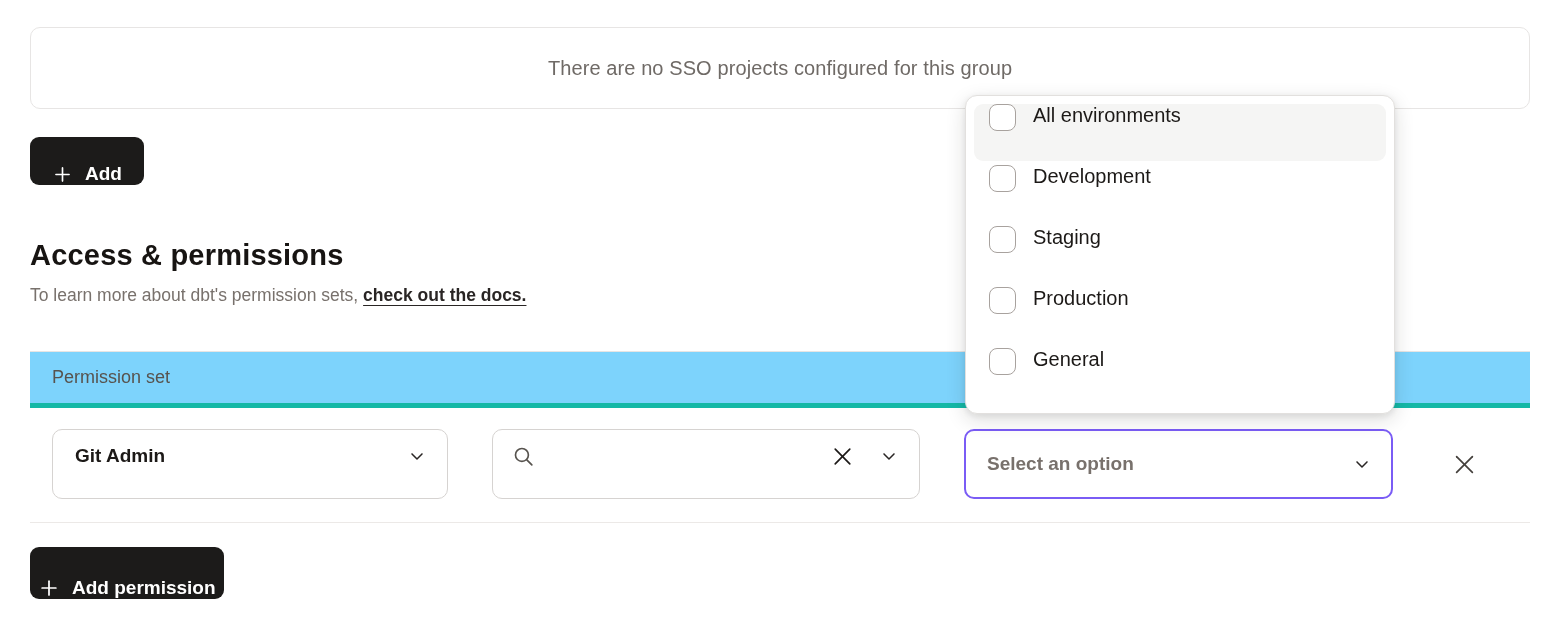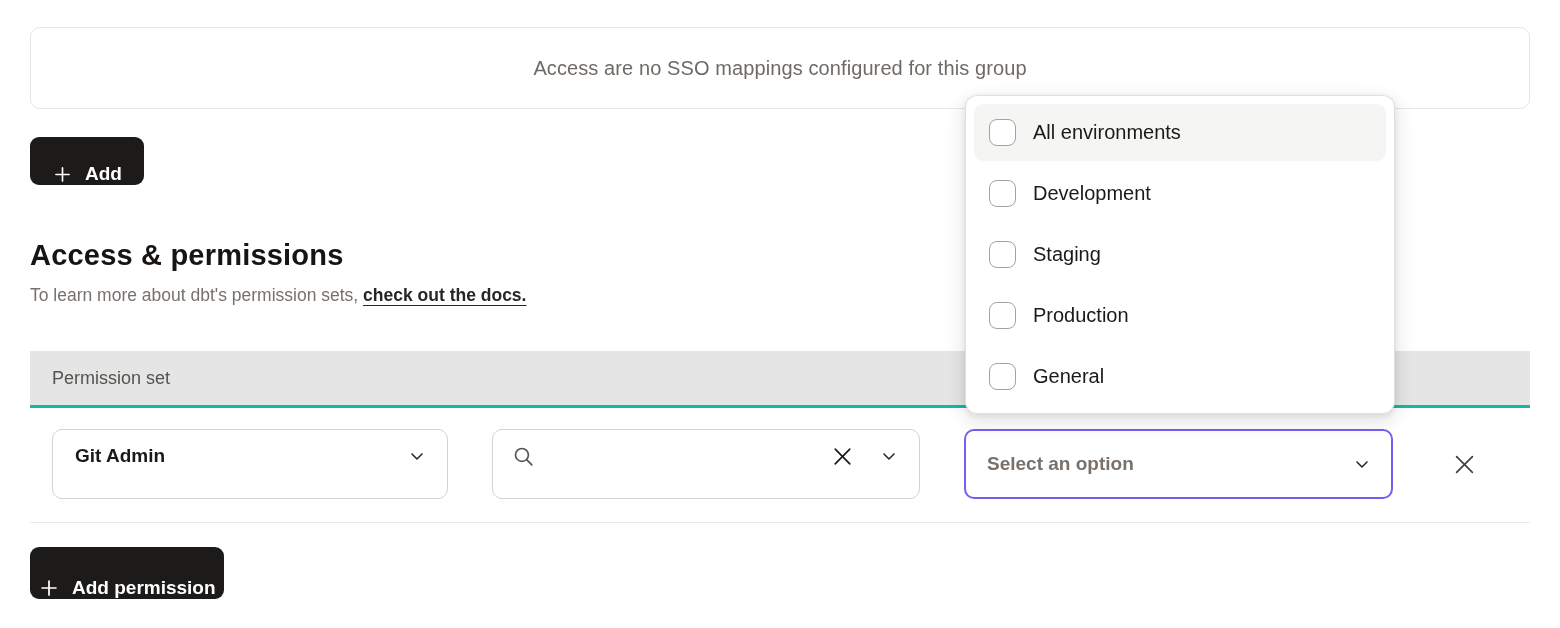--- a/index.html
+++ b/index.html
@@ -38,23 +38,23 @@
   
   .perm-table { margin-top: 45px; }
   .grid-cols {
     display: grid;
     grid-template-columns: 396px 428px 429px 1fr;
     column-gap: 44px;
     padding-left: 22px; padding-right: 10px;
     align-items: center;
   }
   .table-head {
-    background: #e5e5e5;
+    background: #7dd3fc;
     border-top: 1px solid #e7e5e4;
-    border-bottom: 3px solid #14b8a6;
+    border-bottom: 5px solid #14b8a6;
     height: 57px;
   }
   .table-head .col-label { font-size: 18px; font-weight: 500; color: #57534e; }
   .table-row {
     border-bottom: 1px solid #ece9e7;
     padding-top: 21px; padding-bottom: 23px;
   }
 
   
   .control {
@@ -101,21 +101,21 @@
     width: 430px;
     background: #ffffff;
     border: 1px solid #e2e0de;
     border-radius: 12px;
     box-shadow: 0 6px 20px rgba(28,25,23,.14), 0 2px 6px rgba(28,25,23,.08);
     padding: 8px;
     z-index: 50;
     cursor: default;
   }
   .dd-item {
-    display: flex; align-items: center;
+    display: flex; 
     height: 57px; border-radius: 9px;
     padding: 0 15px;
     margin-bottom: 4px;
     cursor: pointer;
   }
   .dd-item:last-child { margin-bottom: 0; }
   .dd-item.highlighted { background: #f5f5f4; }
   .checkbox {
     width: 27px; height: 27px; flex: 0 0 27px;
     border: 1.5px solid #a8a29e;
@@ -124,21 +124,21 @@
   }
   .dd-item .dd-label { margin-left: 17px; font-size: 20px; color: #1c1917; }
 </style>
 </head>
 <body>
 
 <div class="page">
 
   
   <div class="sso-box">
-    <span>Access are no SSO mappings configured for this group</span>
+    <span>There are no SSO projects configured for this group</span>
   </div>
 
   
   <button class="btn-dark">
     <span class="plus">
       <svg width="21" height="21" viewBox="0 0 24 24" fill="none" stroke="currentColor" stroke-width="1.9" stroke-linecap="round">
           <line x1="12" y1="4.5" x2="12" y2="19.5"></line>
           <line x1="4.5" y1="12" x2="19.5" y2="12"></line>
         </svg>
     </span>

